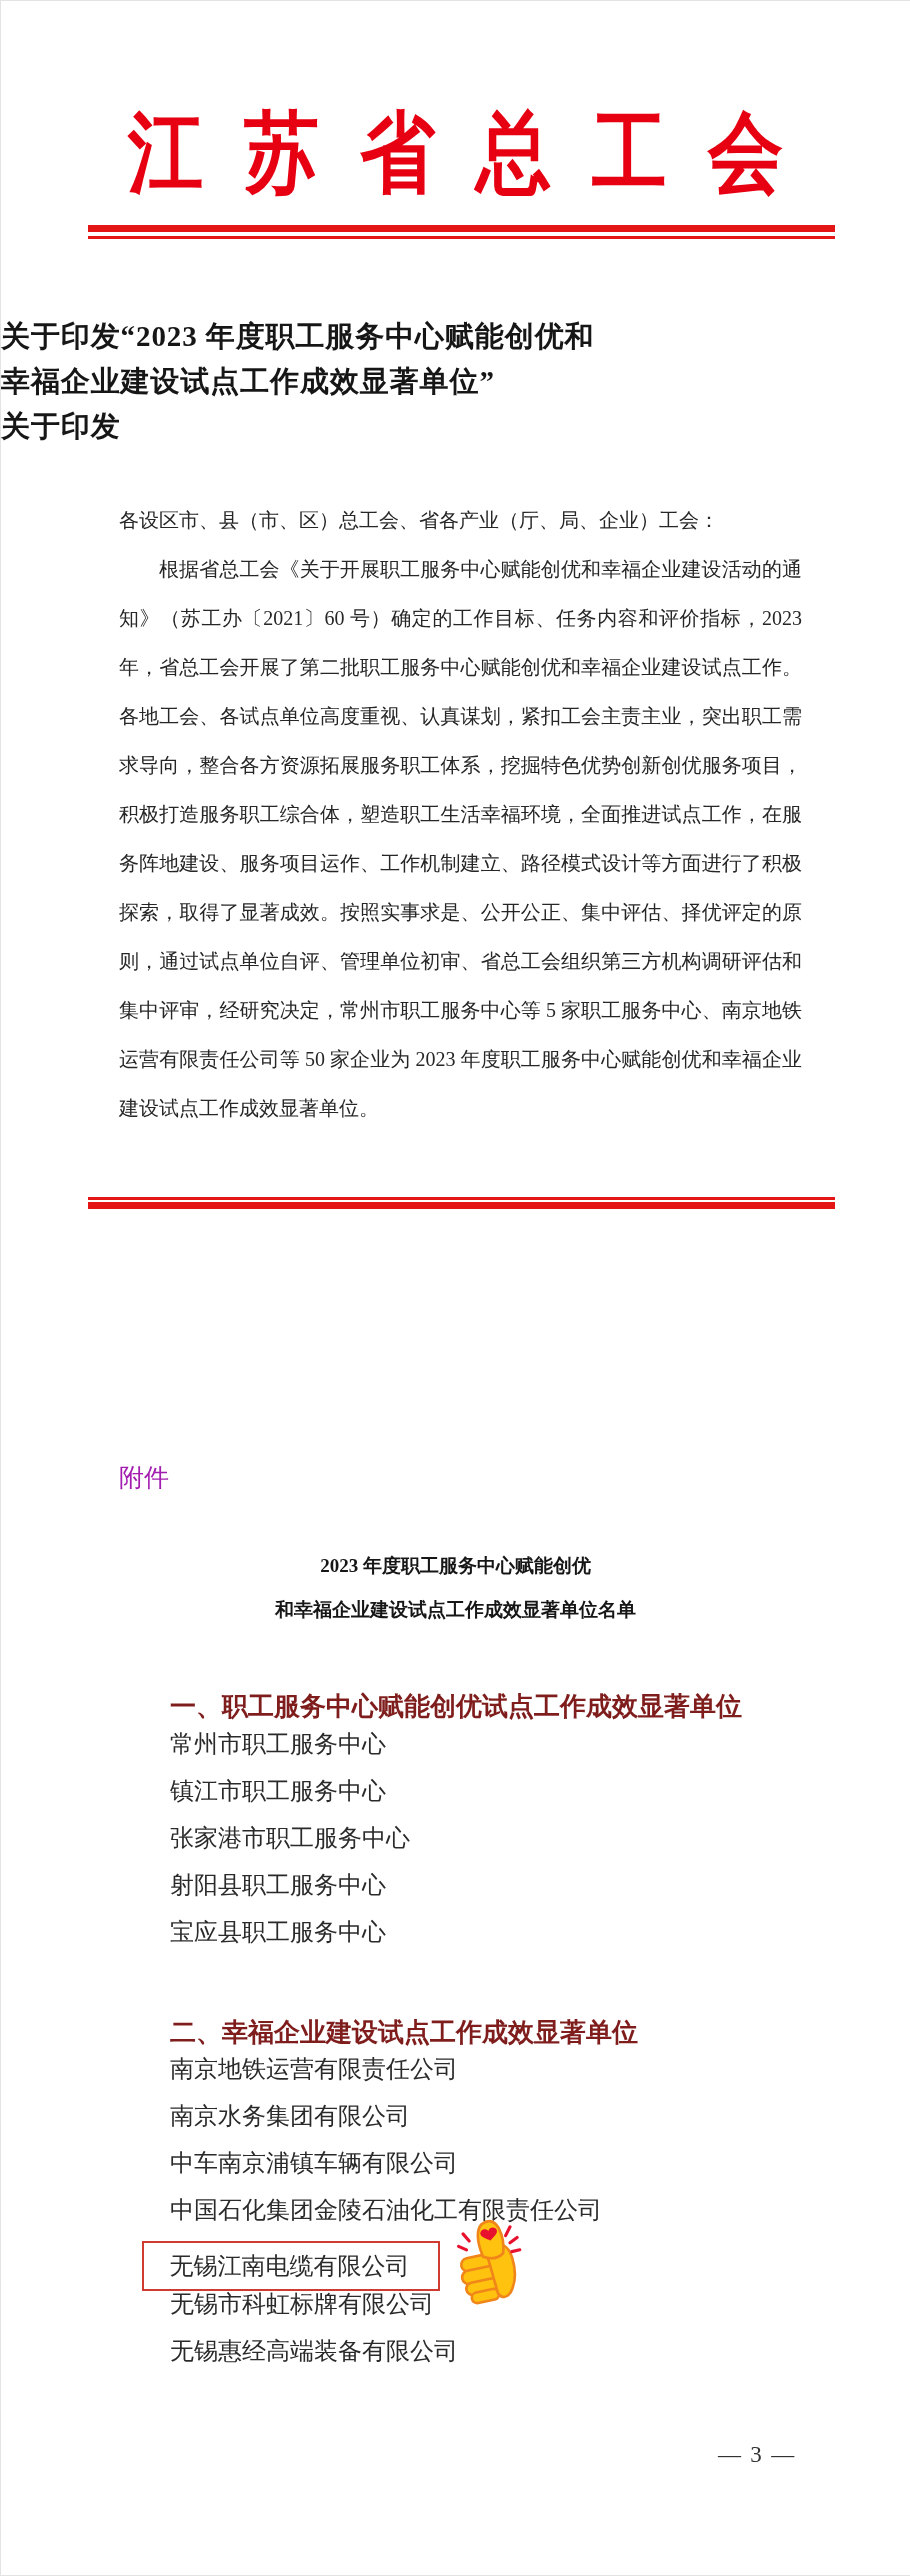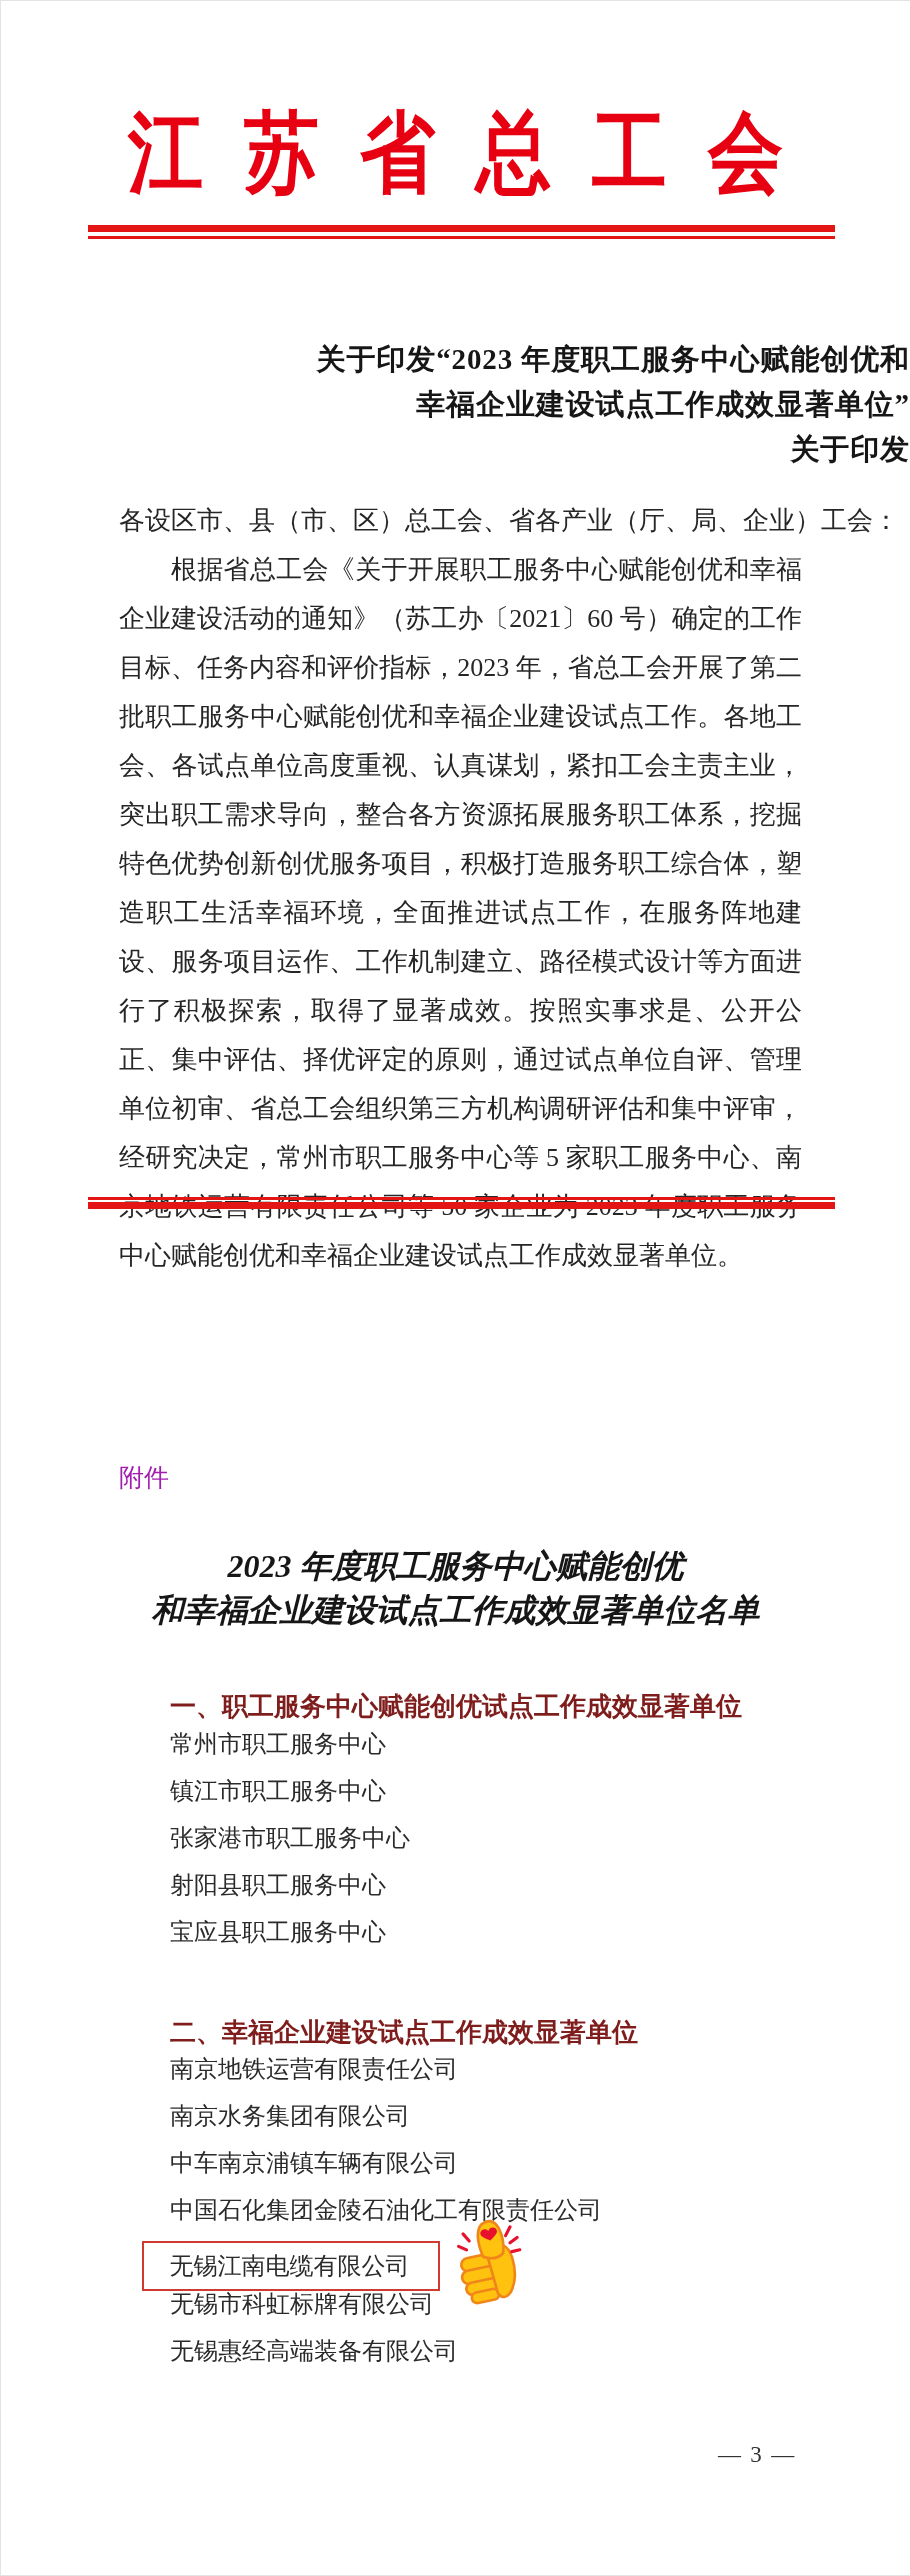--- a/index.html
+++ b/index.html
@@ -29,37 +29,37 @@
   .rule-top .bar1{height:7.1px;background:#e31515;}
   .rule-top .gapline{height:4.4px;}
   .rule-top .bar2{height:2.7px;background:#e31515;}
   .rule-bottom{top:1196px;}
   .rule-bottom .bar1{height:2.7px;background:#e31515;}
   .rule-bottom .gapline{height:2.7px;}
   .rule-bottom .bar2{height:6.2px;background:#e31515;}
   
   .notice-title{
     position:absolute;top:313px;left:0;right:0;
-    text-align:right;
+    text-align:left;
     font-size:29px;font-weight:bold;line-height:45px;
-    color:#161616;letter-spacing:0.9px;margin-top:23px;
+    color:#161616;letter-spacing:0.9px;
   }
   
   .doc-body{
     position:absolute;top:495px;left:118px;width:683px;
-    font-size:26px;line-height:49px;
+    font-size:20px;line-height:49px;
     text-align:justify;
   }
   .salutation{white-space:nowrap;}
   .body-para{text-indent:2em;margin:0;}
   
   .attach-label{position:absolute;top:1460px;left:118px;font-size:25px;color:#a21caf;}
   .attach-title{
     position:absolute;top:1543px;left:0;right:0;
-    text-align:center;font-size:32px;font-weight:bold;line-height:44px;color:#161616;font-style:italic;
+    text-align:center;font-size:19px;font-weight:bold;line-height:44px;color:#161616;
   }
   .sec-heading{
     position:absolute;left:169px;
     font-family:"Liberation Sans","DejaVu Sans",sans-serif;
     font-size:26px;font-weight:bold;color:#7f1d1d;
   }
   .sec1-heading{top:1688px;}
   .sec2-heading{top:2014px;}
   .unit-list{position:absolute;left:169px;font-size:24px;color:#2a2a2a;}
   .list1{top:1727px;}

